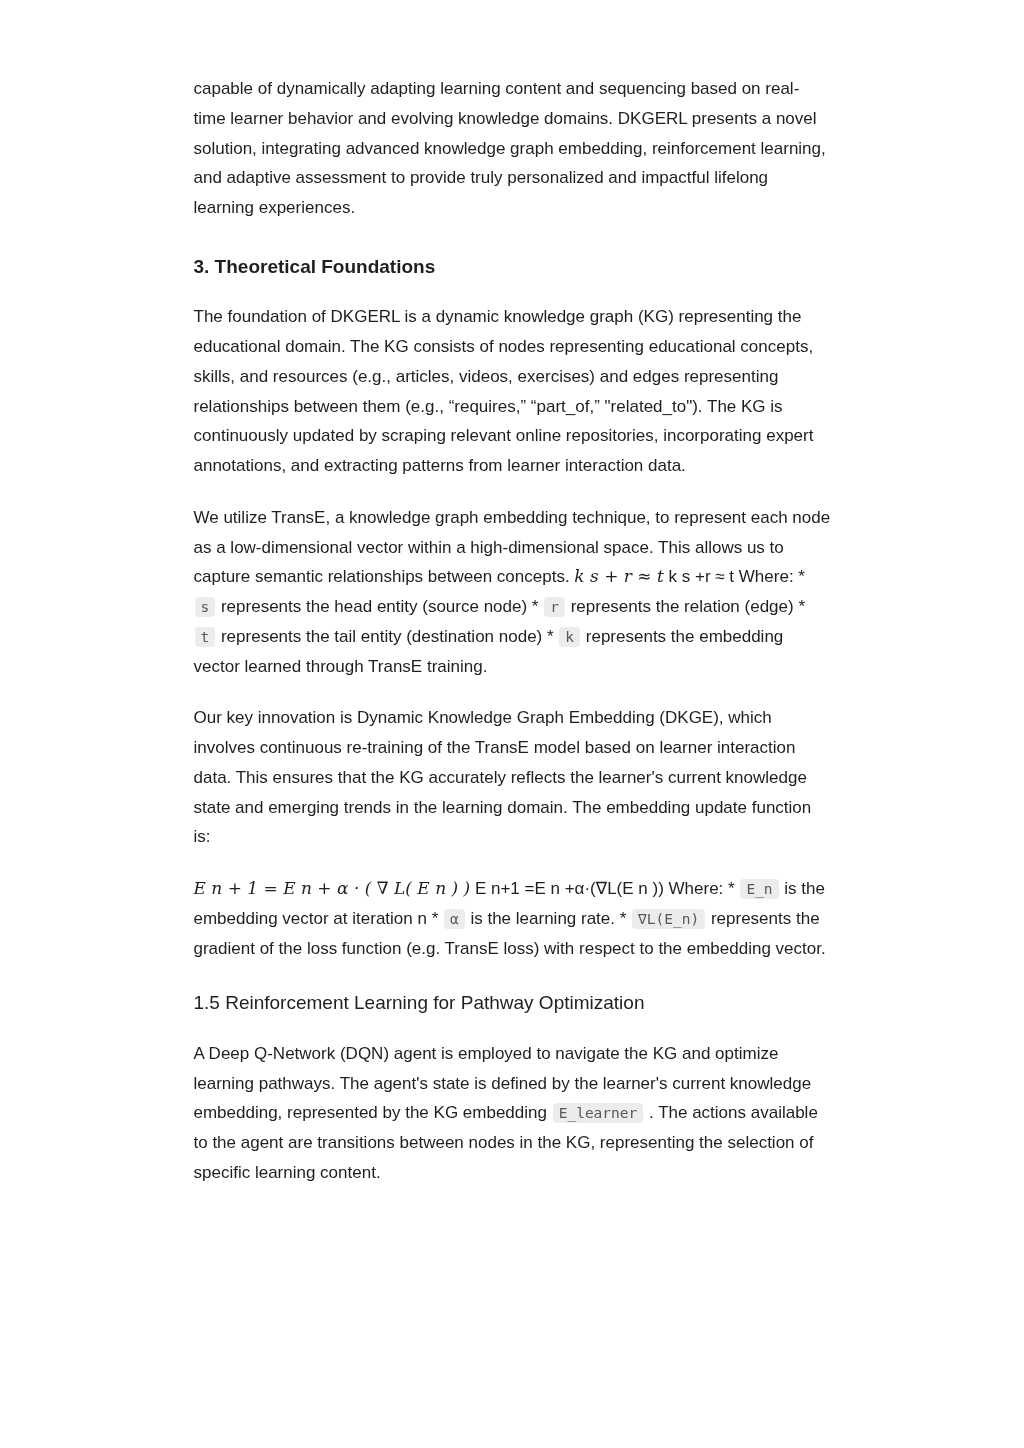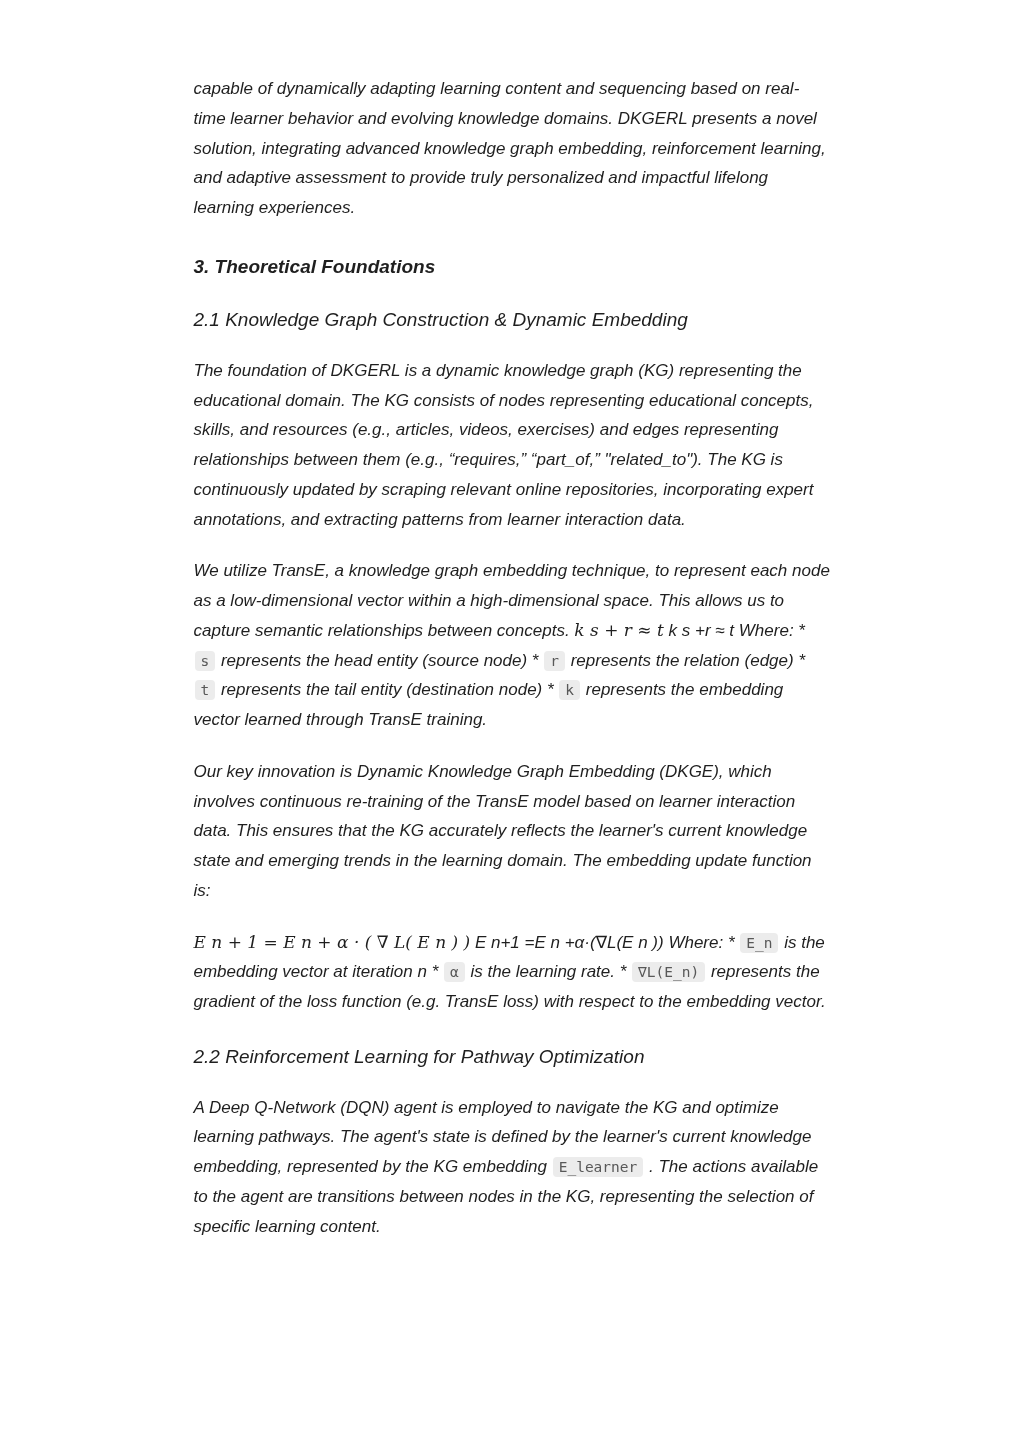--- a/index.html
+++ b/index.html
@@ -36,21 +36,20 @@
     margin: 31px 0 0 0;
   }
   h3.block {
     font-size: 19px;
     line-height: 1.4;
     font-weight: 400;
     margin: 27px 0 0 0;
   }
   .run-text {
     white-space: pre-wrap;
-    font-style: italic;
   }
   .run-math {
     font-family: "DejaVu Serif", "Liberation Serif", serif;
     font-style: italic;
     white-space: pre-wrap;
     margin-top: 37px;
   }
   code.run-code {
     font-family: "DejaVu Sans Mono", "Liberation Mono", monospace;
     font-size: 14.5px;
@@ -62,21 +61,20 @@
     white-space: pre;
   }
 </style>
 </head>
 <body>
 
 <div class="page">
   <div class="content">
       <p class="block"><span class="run-text">capable of dynamically adapting learning content and sequencing based on real-time learner behavior and evolving knowledge domains. DKGERL presents a novel solution, integrating advanced knowledge graph embedding, reinforcement learning, and adaptive assessment to provide truly personalized and impactful lifelong learning experiences.</span></p>
       <h2 class="block"><span class="run-text">3. Theoretical Foundations</span></h2>
-      <h3 class="block"><span class="run-text">2.1 Knowledge Graph Construction &amp; Dynamic Embedding</span></h3>
       <p class="block"><span class="run-text">The foundation of DKGERL is a dynamic knowledge graph (KG) representing the educational domain. The KG consists of nodes representing educational concepts, skills, and resources (e.g., articles, videos, exercises) and edges representing relationships between them (e.g., “requires,” “part_of,” "related_to"). The KG is continuously updated by scraping relevant online repositories, incorporating expert annotations, and extracting patterns from learner interaction data.</span></p>
       <p class="block"><span class="run-text">We utilize TransE, a knowledge graph embedding technique, to represent each node as a low-dimensional vector within a high-dimensional space. This allows us to capture semantic relationships between concepts. </span><span class="run-math">k s + r ≈ t</span><span class="run-text"> k s +r ≈ t Where: * </span><code class="run-code">s</code><span class="run-text"> represents the head entity (source node) * </span><code class="run-code">r</code><span class="run-text"> represents the relation (edge) * </span><code class="run-code">t</code><span class="run-text"> represents the tail entity (destination node) * </span><code class="run-code">k</code><span class="run-text"> represents the embedding vector learned through TransE training.</span></p>
       <p class="block"><span class="run-text">Our key innovation is Dynamic Knowledge Graph Embedding (DKGE), which involves continuous re-training of the TransE model based on learner interaction data. This ensures that the KG accurately reflects the learner's current knowledge state and emerging trends in the learning domain. The embedding update function is:</span></p>
       <p class="block"><span class="run-math">E n + 1 = E n + α · ( ∇ L( E n ) )</span><span class="run-text"> E n+1 =E n +α·(∇L(E n )) Where: * </span><code class="run-code">E_n</code><span class="run-text"> is the embedding vector at iteration n * </span><code class="run-code">α</code><span class="run-text"> is the learning rate. * </span><code class="run-code">∇L(E_n)</code><span class="run-text"> represents the gradient of the loss function (e.g. TransE loss) with respect to the embedding vector.</span></p>
-      <h3 class="block"><span class="run-text">2.2 Reinforcement Learning for Pathway Optimization</span></h3>
+      <h3 class="block"><span class="run-text">1.5 Reinforcement Learning for Pathway Optimization</span></h3>
       <p class="block"><span class="run-text">A Deep Q-Network (DQN) agent is employed to navigate the KG and optimize learning pathways. The agent's state is defined by the learner's current knowledge embedding, represented by the KG embedding </span><code class="run-code">E_learner</code><span class="run-text"> . The actions available to the agent are transitions between nodes in the KG, representing the selection of specific learning content.</span></p>
     </div>
 </div>
 
 </body></html>

